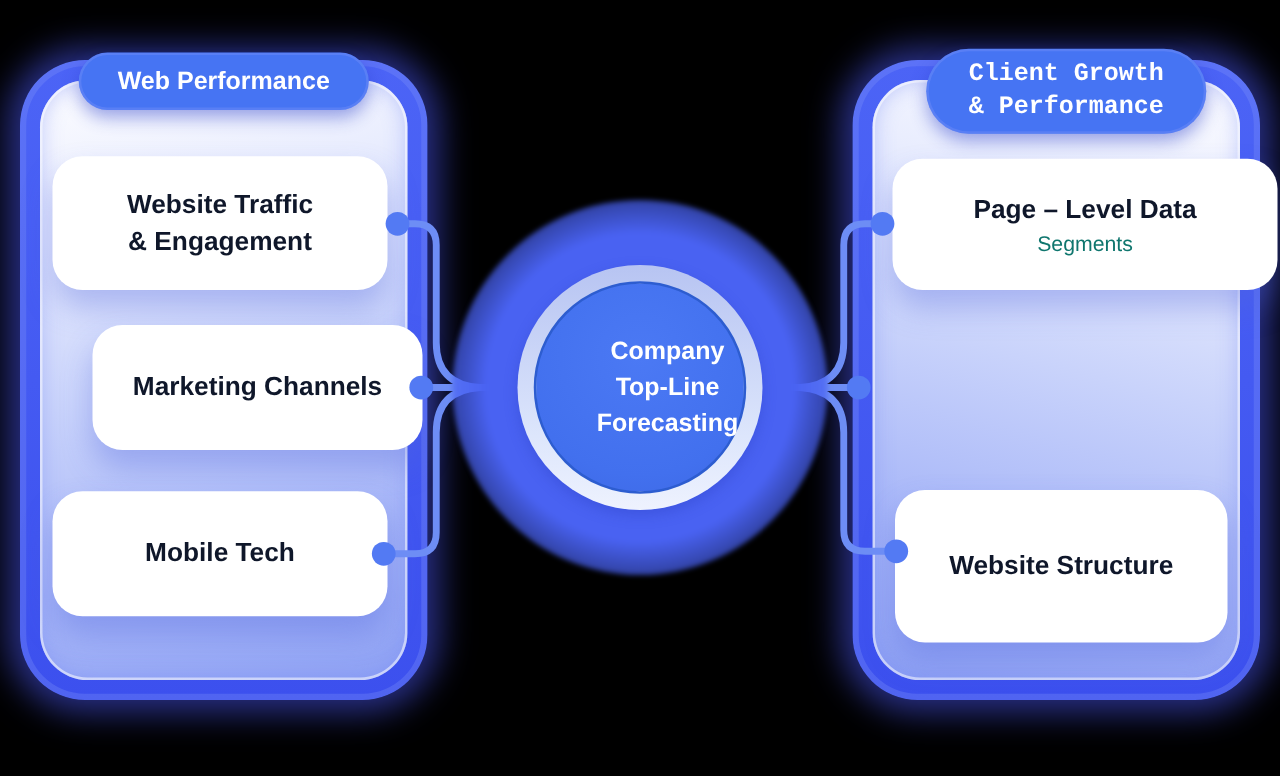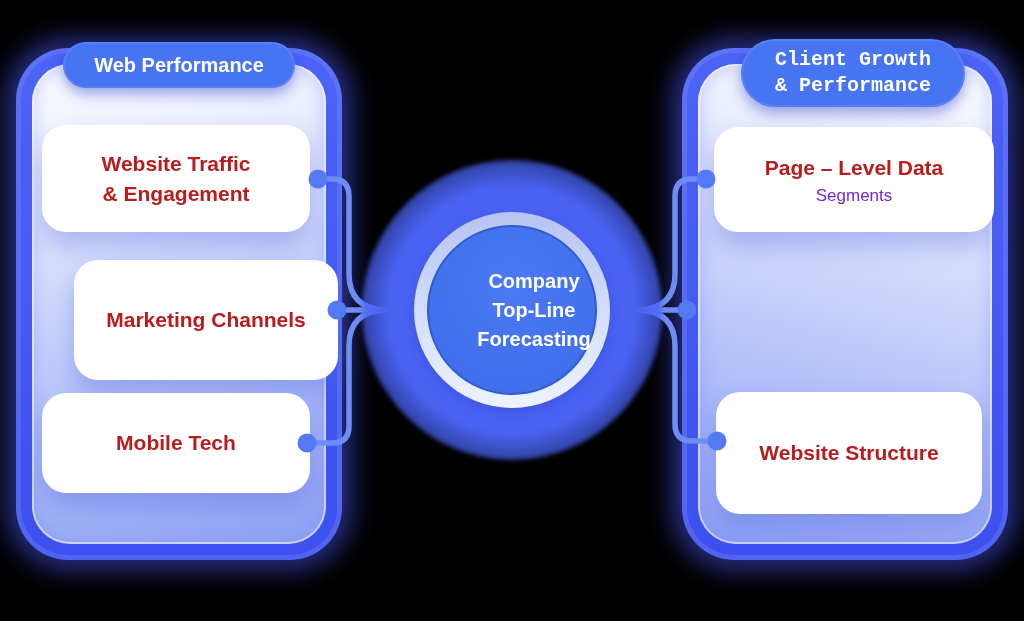--- a/index.html
+++ b/index.html
@@ -25,30 +25,30 @@
     color:#fff;font-weight:700;font-size:20px;line-height:26px;text-align:center;
     display:flex;align-items:center;justify-content:center;white-space:pre-line;
     box-shadow:0 6px 14px rgba(38,58,200,0.45), inset 0 0 0 2px rgba(125,150,250,0.35);}
   #pill-left{left:63px;top:42px;width:232px;height:46px;}
   #pill-right{left:741px;top:39px;width:224px;height:68px;font-family:Liberation Mono, monospace;}
 
   
   .card{position:absolute;z-index:3;background:#fff;border-radius:24px;
     display:flex;flex-direction:column;align-items:center;justify-content:center;
     box-shadow:0 14px 24px rgba(80,100,220,0.35);}
-  .card-title{color:#b91c1c;font-size:21px;line-height:30px;font-weight:700;
+  .card-title{color:#0f172a;font-size:21px;line-height:30px;font-weight:700;
     text-align:center;white-space:pre-line;}
-  .card-sub{color:#6d28d9;font-size:17px;line-height:22px;font-weight:400;
+  .card-sub{color:#0f766e;font-size:17px;line-height:22px;font-weight:400;
     text-align:center;margin-top:2px;}
   .card-sub:empty{display:none;}
 
   #card-l1{left:42px;top:125px;width:268px;height:107px;}
-  #card-l2{left:74px;top:260px;width:264px;height:120px;}
+  #card-l2{left:74px;top:260px;width:264px;height:100px;}
   #card-l3{left:42px;top:393px;width:268px;height:100px;}
-  #card-r1{left:714px;top:127px;width:280px;height:105px;}
+  #card-r1{left:714px;top:127px;width:308px;height:105px;}
   #card-r2{left:687px;top:262px;width:263px;height:98px;}
   #card-r3{left:716px;top:392px;width:266px;height:122px;}
 
   
   #connector-svg{position:absolute;left:0;top:0;z-index:4;pointer-events:none;}
   .conn{fill:none;stroke:#6d8df5;stroke-width:5.5;stroke-linecap:round;}
   .conn-dot{fill:#537af3;}
 
   
   #node-glow{position:absolute;left:362px;top:160px;width:300px;height:300px;z-index:5;

